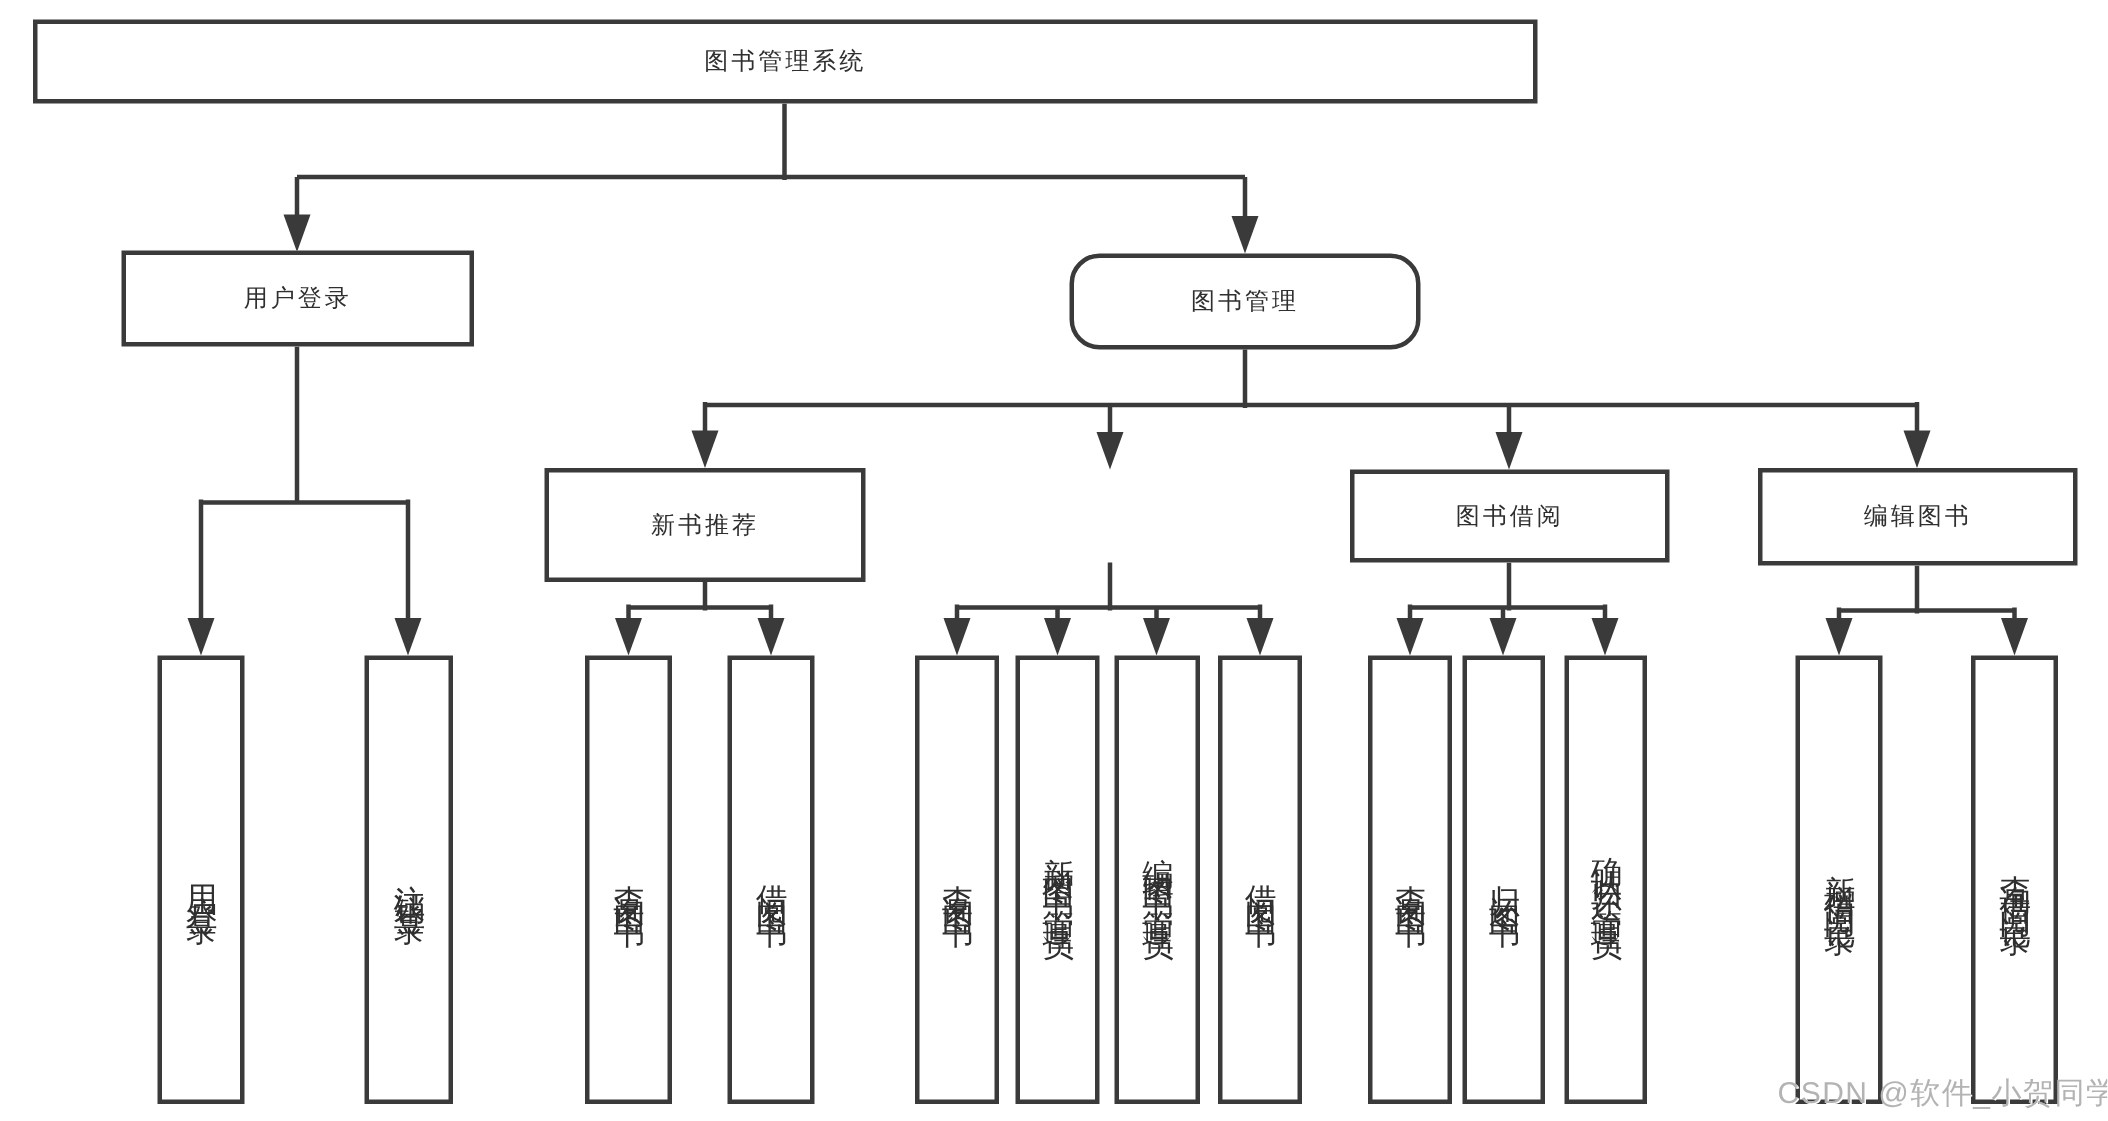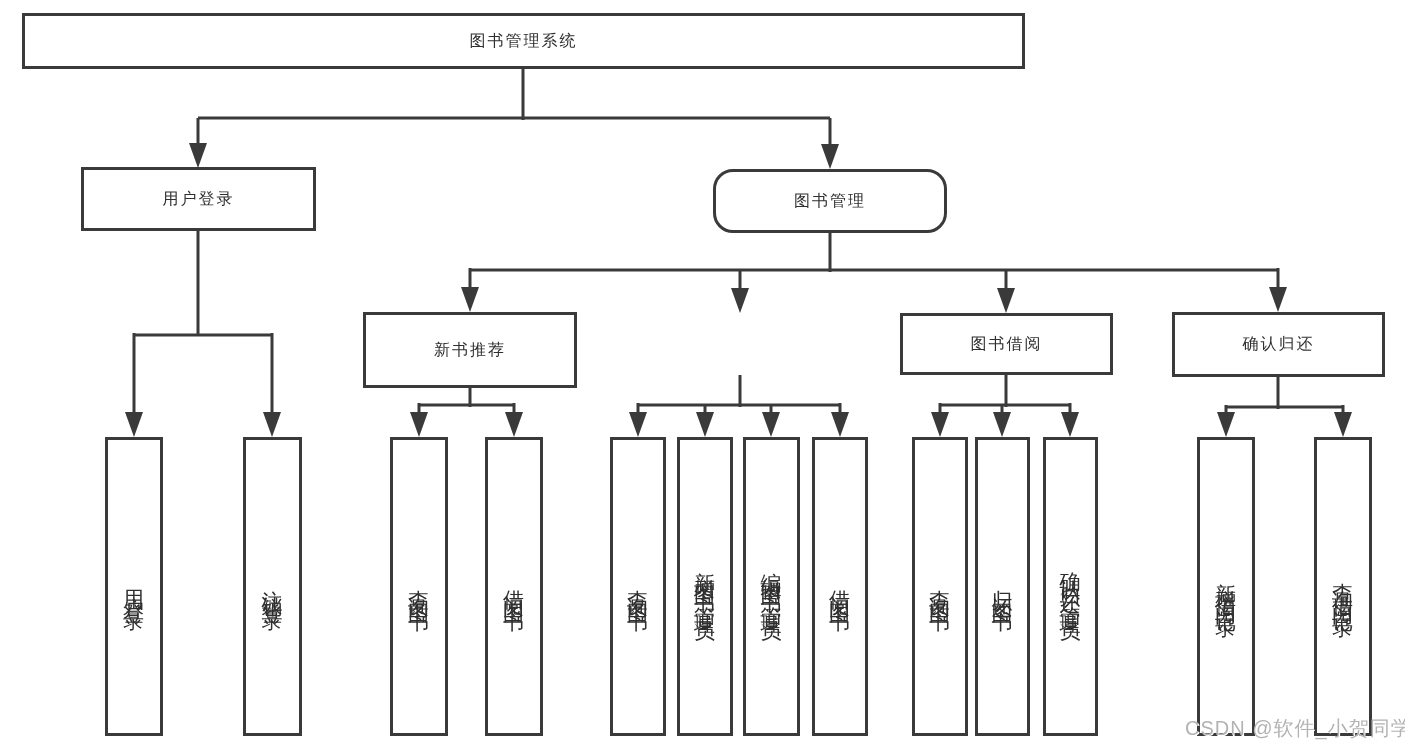--- a/index.html
+++ b/index.html
@@ -112,21 +112,21 @@
     <span>图书管理</span>
   </div>
 
   <div class="node" style="left:363px; top:312px; width:214px; height:76px;">
     <span>新书推荐</span>
   </div>
   <div class="node" style="left:900px; top:313px; width:213px; height:62px;">
     <span>图书借阅</span>
   </div>
   <div class="node" style="left:1172px; top:312px; width:213px; height:65px;">
-    <span>确认归还</span>
+    <span>编辑图书</span>
   </div>
 
   <div class="node v" style="left:105px; top:437px; width:58px; height:299px;">
     <span>用户登录</span>
   </div>
   <div class="node v" style="left:243px; top:437px; width:59px; height:299px;">
     <span>注销登录</span>
   </div>
 
   <div class="node v" style="left:390px; top:437px; width:58px; height:299px;">

